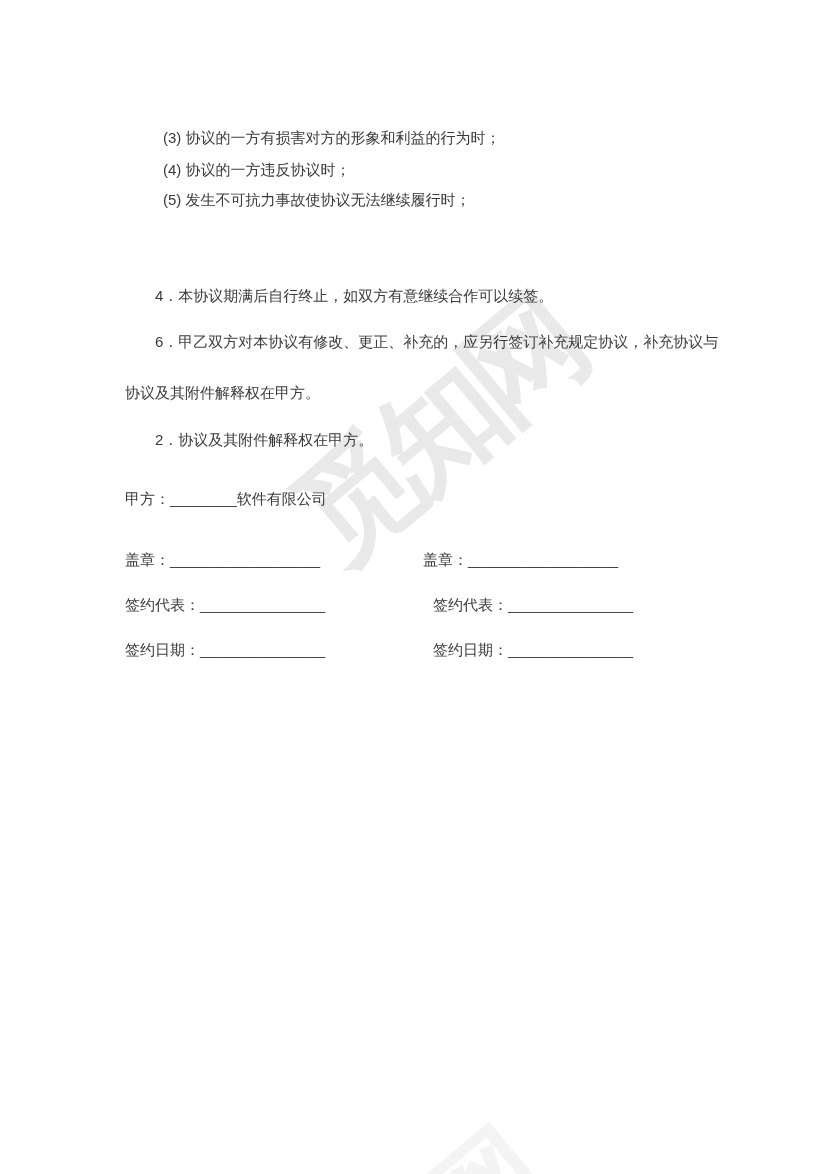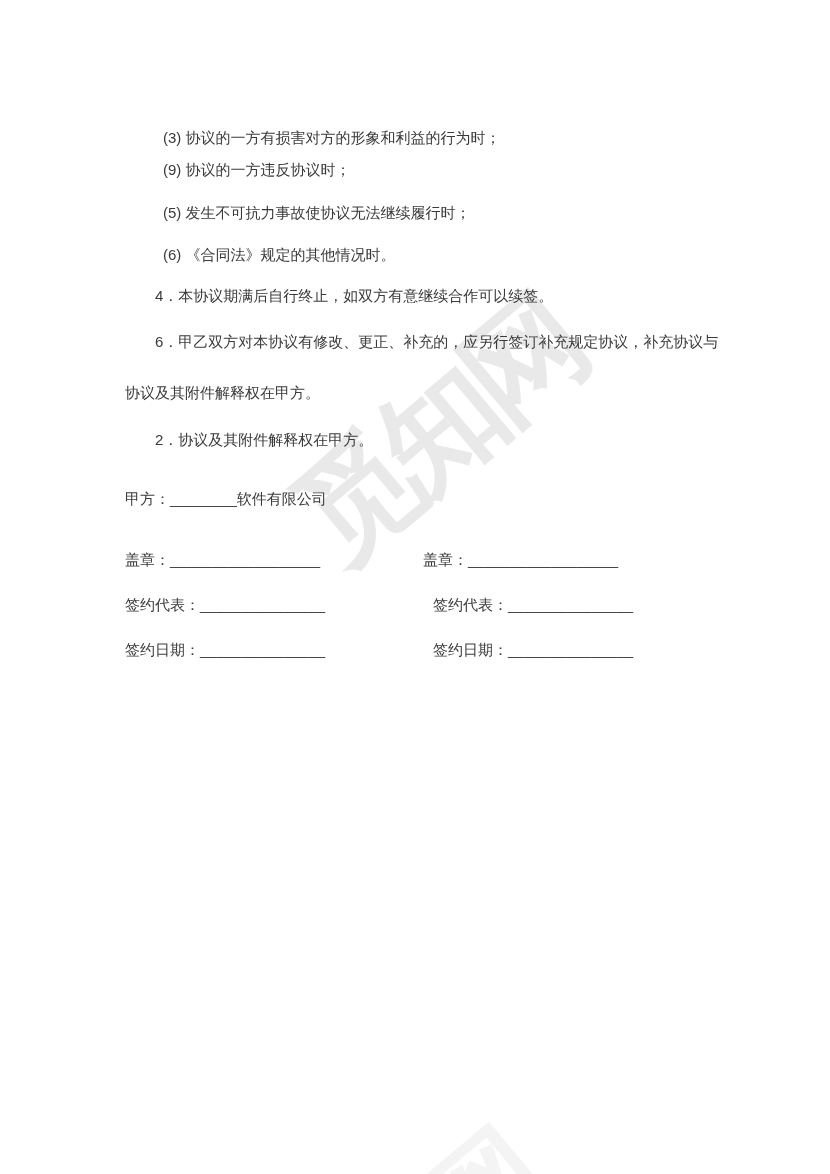--- a/index.html
+++ b/index.html
@@ -50,23 +50,22 @@
 </style>
 </head>
 <body>
 
 <div class="page">
 
   <div class="wm wm-center">觅知网</div>
   <div class="wm wm-bottom">觅知网</div>
 
   <div class="line ind-sub" style="top:127px">(3) 协议的一方有损害对方的形象和利益的行为时；</div>
-  <div class="line ind-sub" style="top:159px">(9) 协议的一方违反协议时；</div>
-  <div class="line ind-sub" style="top:202px">(5) 发生不可抗力事故使协议无法继续履行时；</div>
-  <div class="line ind-sub" style="top:244px">(6) 《合同法》规定的其他情况时。</div>
+  <div class="line ind-sub" style="top:159px">(4) 协议的一方违反协议时；</div>
+  <div class="line ind-sub" style="top:189px">(5) 发生不可抗力事故使协议无法继续履行时；</div>
   <div class="line ind-num" style="top:285px">4．本协议期满后自行终止，如双方有意继续合作可以续签。</div>
   <div class="line ind-num" style="top:331px">6．甲乙双方对本协议有修改、更正、补充的，应另行签订补充规定协议，补充协议与</div>
   <div class="line" style="top:382px">协议及其附件解释权在甲方。</div>
   <div class="line ind-num" style="top:429px">2．协议及其附件解释权在甲方。</div>
 
   <div class="line" style="top:488px;left:125px">甲方：________软件有限公司</div>
   <div class="line" style="top:549px;left:125px">盖章：__________________</div>
   <div class="line" style="top:594px;left:125px">签约代表：_______________</div>
   <div class="line" style="top:639px;left:125px">签约日期：_______________</div>
 

